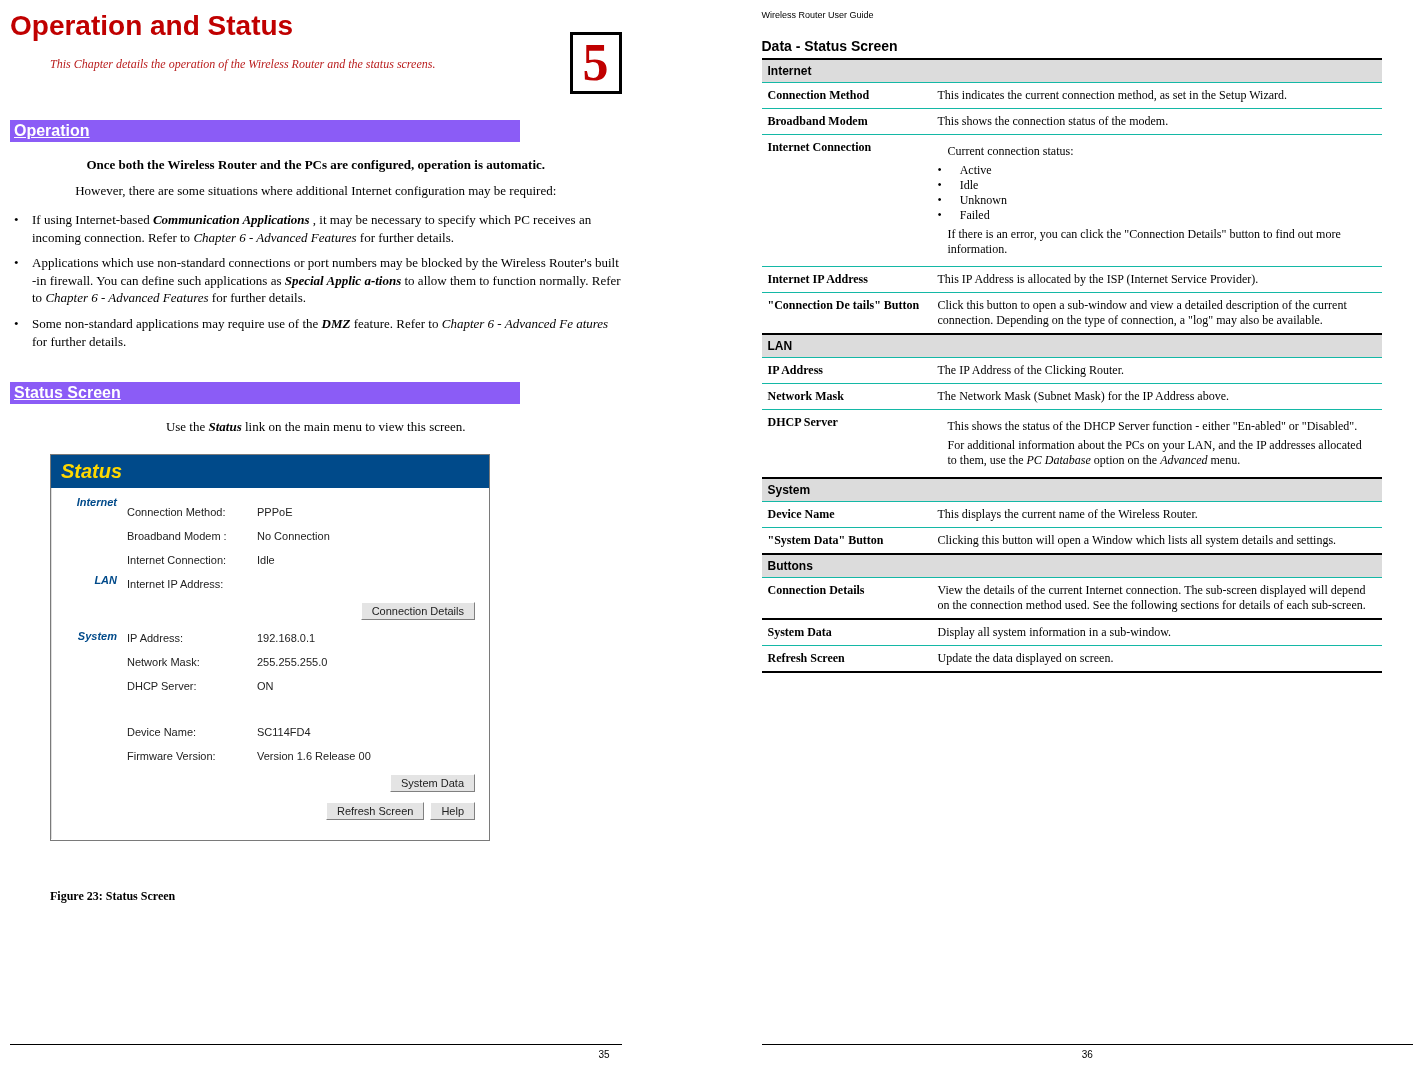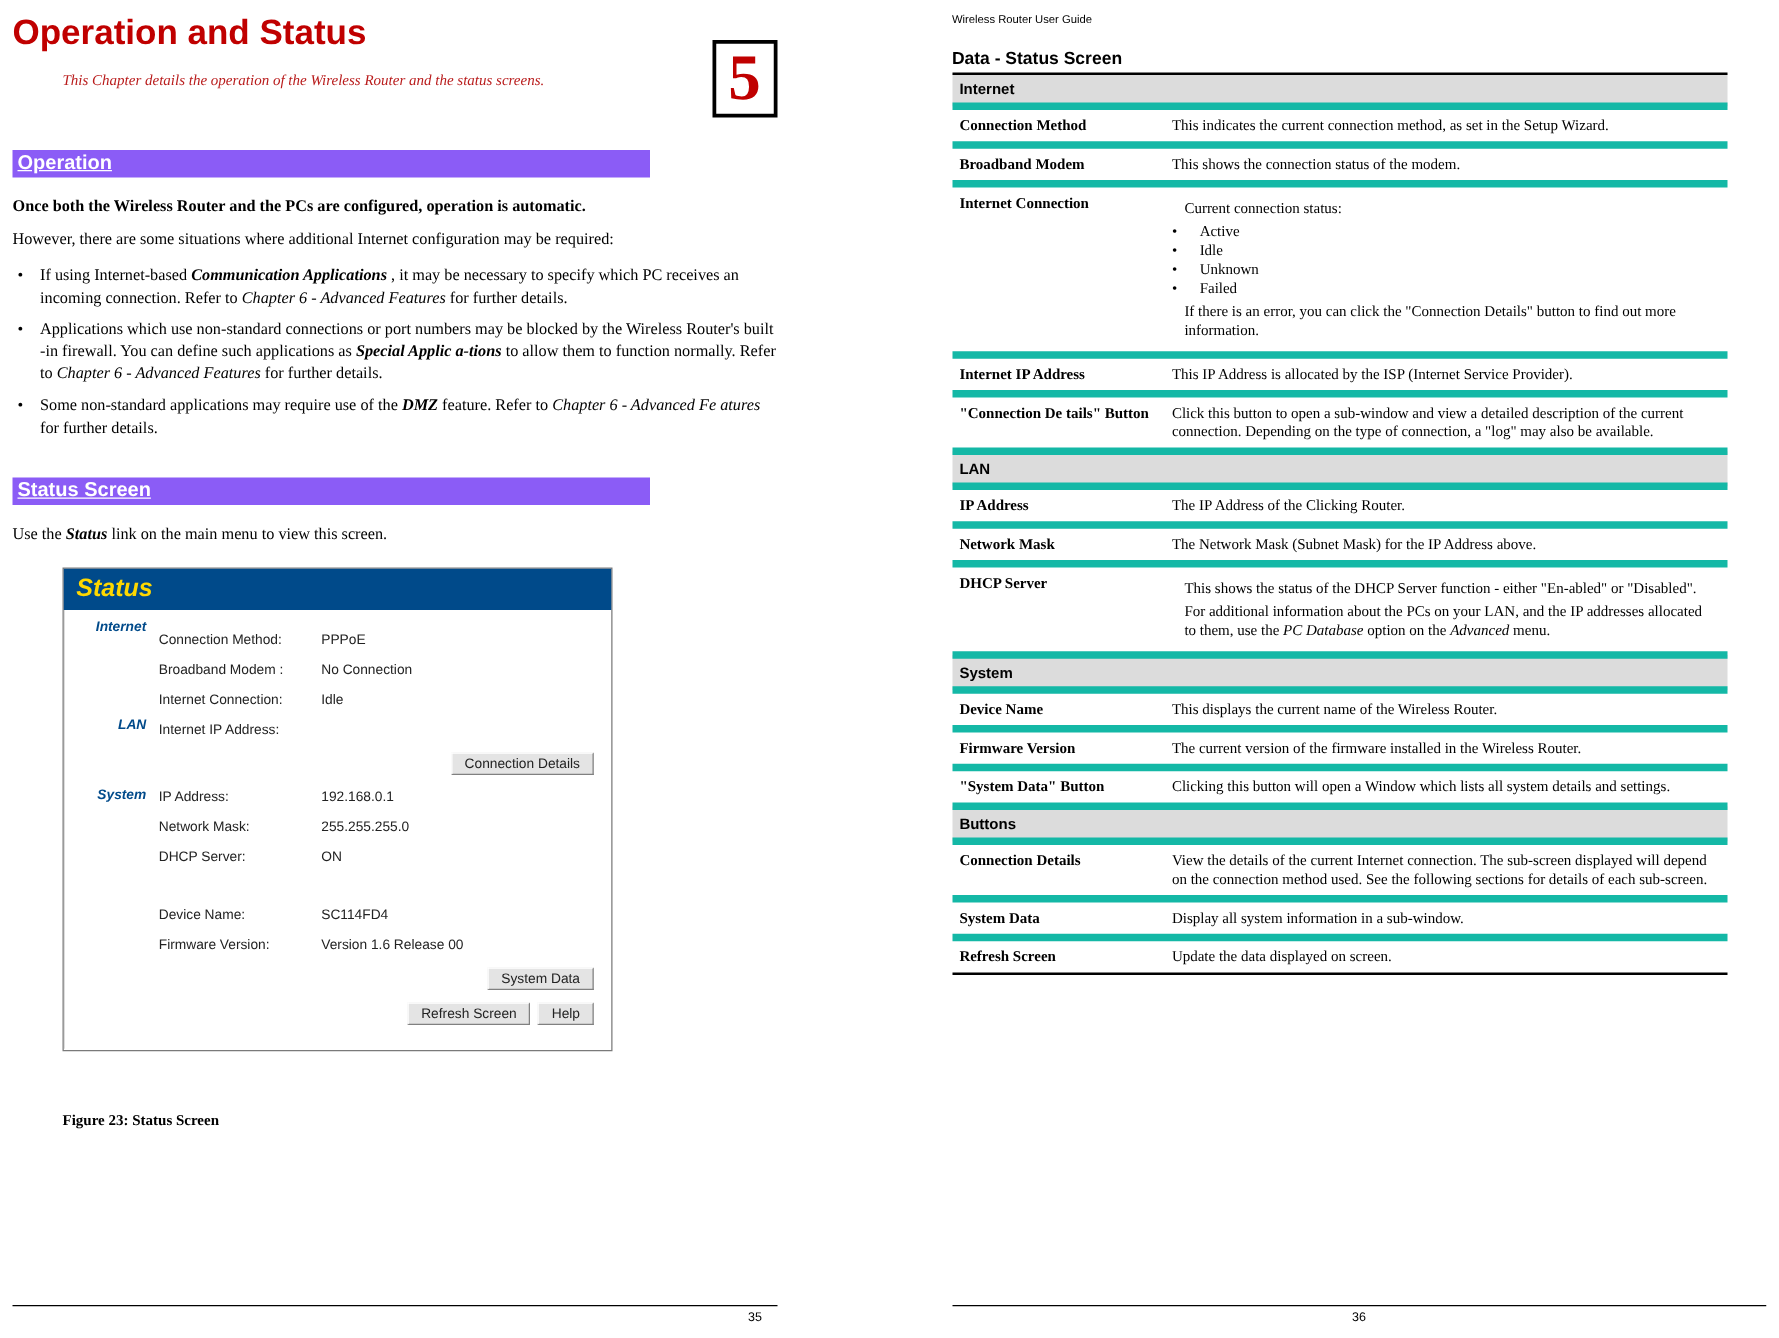--- a/index.html
+++ b/index.html
@@ -75,20 +75,21 @@
       background: #8b5cf6;
       padding: 2px 4px;
       text-decoration: underline;
       width: 510px;
       margin: 24px 0 14px 0;
     }
     .body {
       font-size: 13px;
       line-height: 1.35;
       margin-bottom: 8px;
+      text-align: center;
     }
     .body.strong { font-weight: bold; }
     ul.bullets { list-style: none; padding: 0; margin: 4px 0 0 0; }
     ul.bullets li {
       position: relative;
       padding-left: 22px;
       margin-bottom: 8px;
       font-size: 13px;
       line-height: 1.35;
     }
@@ -184,21 +185,21 @@
       margin: 6px 0 4px 0;
     }
     table.data {
       width: 620px;
       border-collapse: collapse;
       font-size: 12px;
     }
     table.data td {
       vertical-align: top;
       padding: 5px 6px;
-      border-top: 6px solid #14b8a6;
+      border-top: 1px solid #14b8a6;
     }
     table.data td:first-child {
       width: 170px;
       font-weight: bold;
     }
     table.data tr.sec td {
       background: #dcdcdc;
       font-family: Arial, Helvetica, sans-serif;
       font-size: 12px;
       font-weight: bold;
@@ -374,24 +375,20 @@
         </td>
       </tr>
 
       <tr class="sec">
             <td colspan="2">System</td>
           </tr>
       <tr>
             <td>Device Name</td>
             <td class="desc">This displays the current name of the Wireless Router.</td>
           </tr>
-      <tr>
-            <td>Firmware Version</td>
-            <td class="desc">The current version of the  firmware installed in the Wireless Router.</td>
-          </tr>
       <tr class="last">
             <td>"System Data" Button</td>
             <td class="desc">Clicking this button will open a Window which lists all system details and settings.</td>
           </tr>
 
       <tr class="sec">
             <td colspan="2">Buttons</td>
           </tr>
       <tr class="last">
             <td>Connection Details</td>

